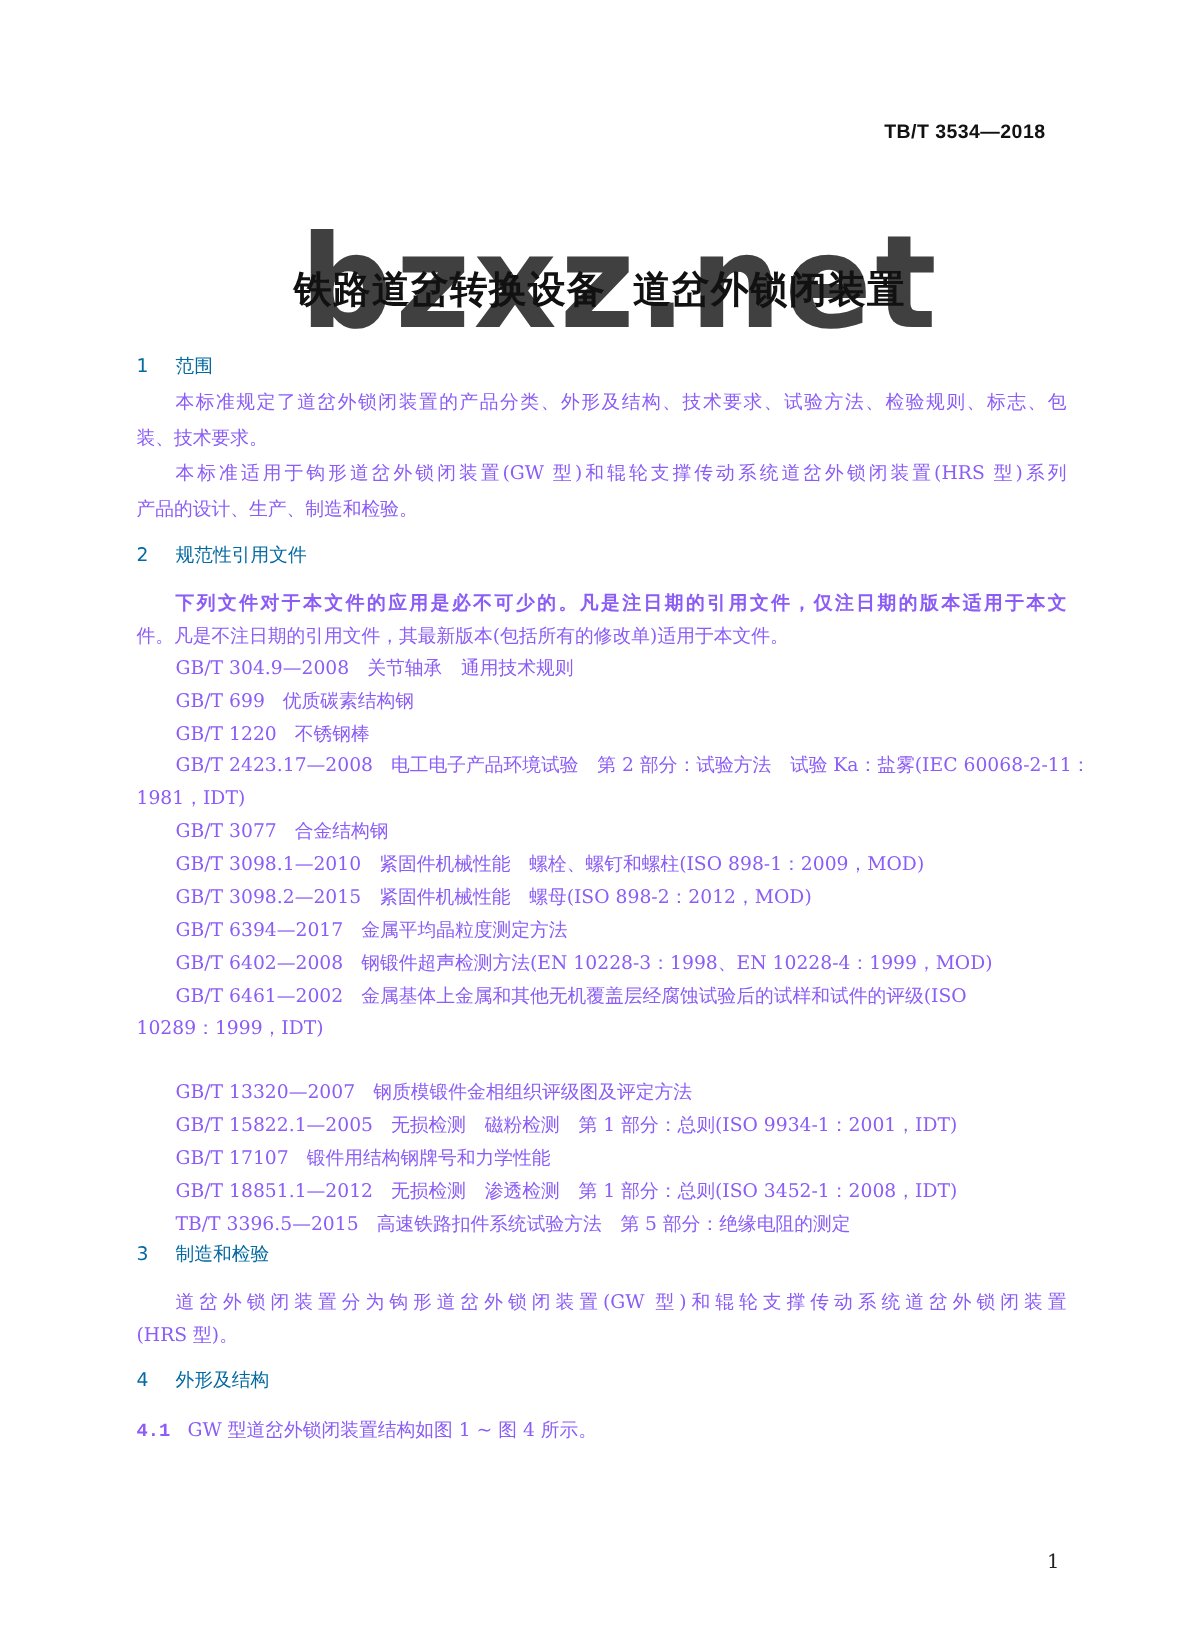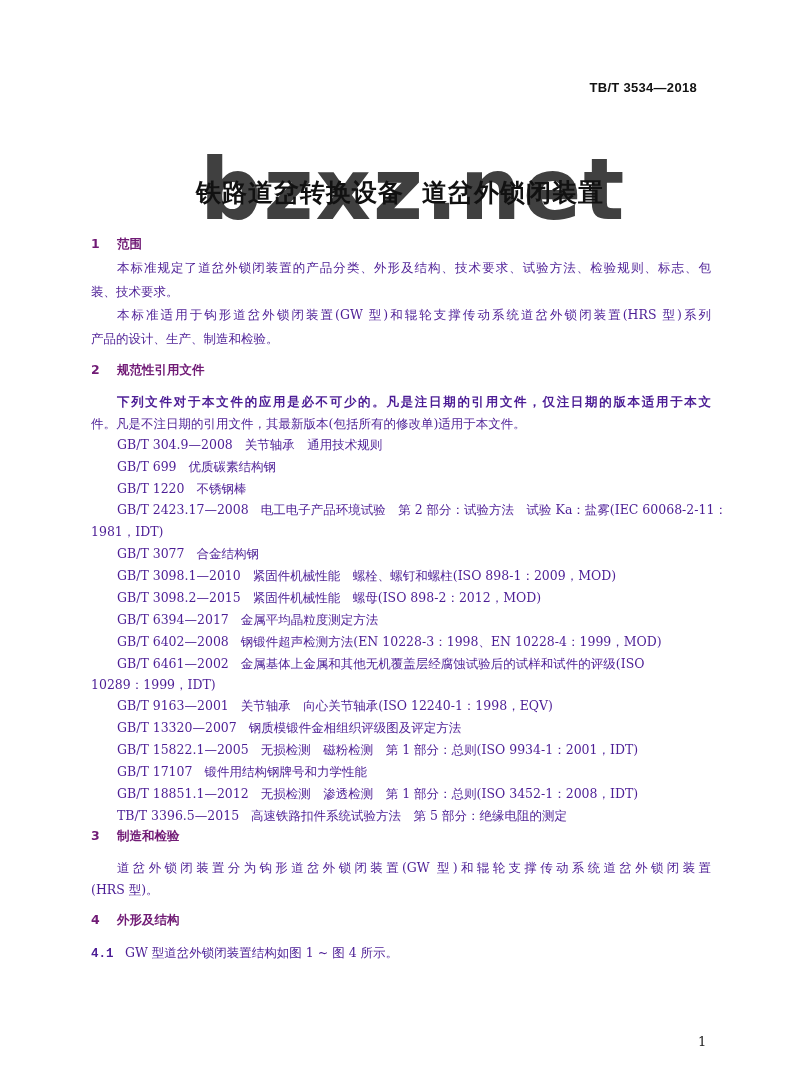--- a/index.html
+++ b/index.html
@@ -7,23 +7,23 @@
          font-family: "DejaVu Serif", "Liberation Serif", serif; color: #222; }
   .page { position: absolute; left: 0; top: 0; width: 783px; height: 1090px; margin-top: 18px; }
   .std-code { position: absolute; top: 62px; right: 86px; font-family: "Liberation Sans", "DejaVu Sans", sans-serif;
               font-weight: bold; font-size: 13px; letter-spacing: 0.3px; color: #111; }
   .watermark { position: absolute; left: 200px; top: 128px; font-family: "DejaVu Sans", sans-serif;
                font-weight: bold; font-size: 86px; color: #404040; letter-spacing: 2px; line-height: 86px;
                user-select: none; }
   .title { position: absolute; left: 0; width: 800px; top: 158px; text-align: center;
            font-family: "DejaVu Sans", sans-serif; font-weight: bold; font-size: 25px; color: #111; letter-spacing: 1px; }
   .title .gap { display: inline-block; width: 18px; }
-  .line { position: absolute; left: 91px; width: 620px; font-size: 12.5px; line-height: 16px; white-space: nowrap; color: #4c1d95; }
+  .line { position: absolute; left: 91px; width: 620px; font-size: 12.5px; line-height: 16px; white-space: nowrap; color: #8b5cf6; }
   .indent { left: 117px; }
-  .heading { font-family: "DejaVu Sans", sans-serif; font-weight: bold; font-size: 12.5px; color: #701a75; }
+  .heading { font-family: "DejaVu Sans", sans-serif; font-weight: normal; font-size: 12.5px; color: #0369a1; }
   .heading .num { display: inline-block; width: 26px; }
   .ref .code { display: inline-block; margin-right: 12px; }
   .pagenum { position: absolute; left: 698px; top: 1016px; font-size: 13px; color: #222; }
 </style>
 </head>
 <body>
 
 <div class="page">
 
   <div class="std-code">TB/T 3534—2018</div>
@@ -73,23 +73,20 @@
   <div class="line indent ref" style="top:594px">
     <span class="code">GB/T 6394—2017</span><span>金属平均晶粒度测定方法</span>
   </div>
   <div class="line indent ref" style="top:616px">
     <span class="code">GB/T 6402—2008</span><span>钢锻件超声检测方法(EN 10228-3：1998、EN 10228-4：1999，MOD)</span>
   </div>
   <div class="line indent ref" style="top:638px">
     <span class="code">GB/T 6461—2002</span><span>金属基体上金属和其他无机覆盖层经腐蚀试验后的试样和试件的评级(ISO</span>
   </div>
   <div class="line" style="top:659px">10289：1999，IDT)</div>
-  <div class="line indent ref" style="top:680px">
-    <span class="code">GB/T 9163—2001</span><span>关节轴承　向心关节轴承(ISO 12240-1：1998，EQV)</span>
-  </div>
   <div class="line indent ref" style="top:702px">
     <span class="code">GB/T 13320—2007</span><span>钢质模锻件金相组织评级图及评定方法</span>
   </div>
   <div class="line indent ref" style="top:724px">
     <span class="code">GB/T 15822.1—2005</span><span>无损检测　磁粉检测　第 1 部分：总则(ISO 9934-1：2001，IDT)</span>
   </div>
   <div class="line indent ref" style="top:746px">
     <span class="code">GB/T 17107</span><span>锻件用结构钢牌号和力学性能</span>
   </div>
   <div class="line indent ref" style="top:768px">

